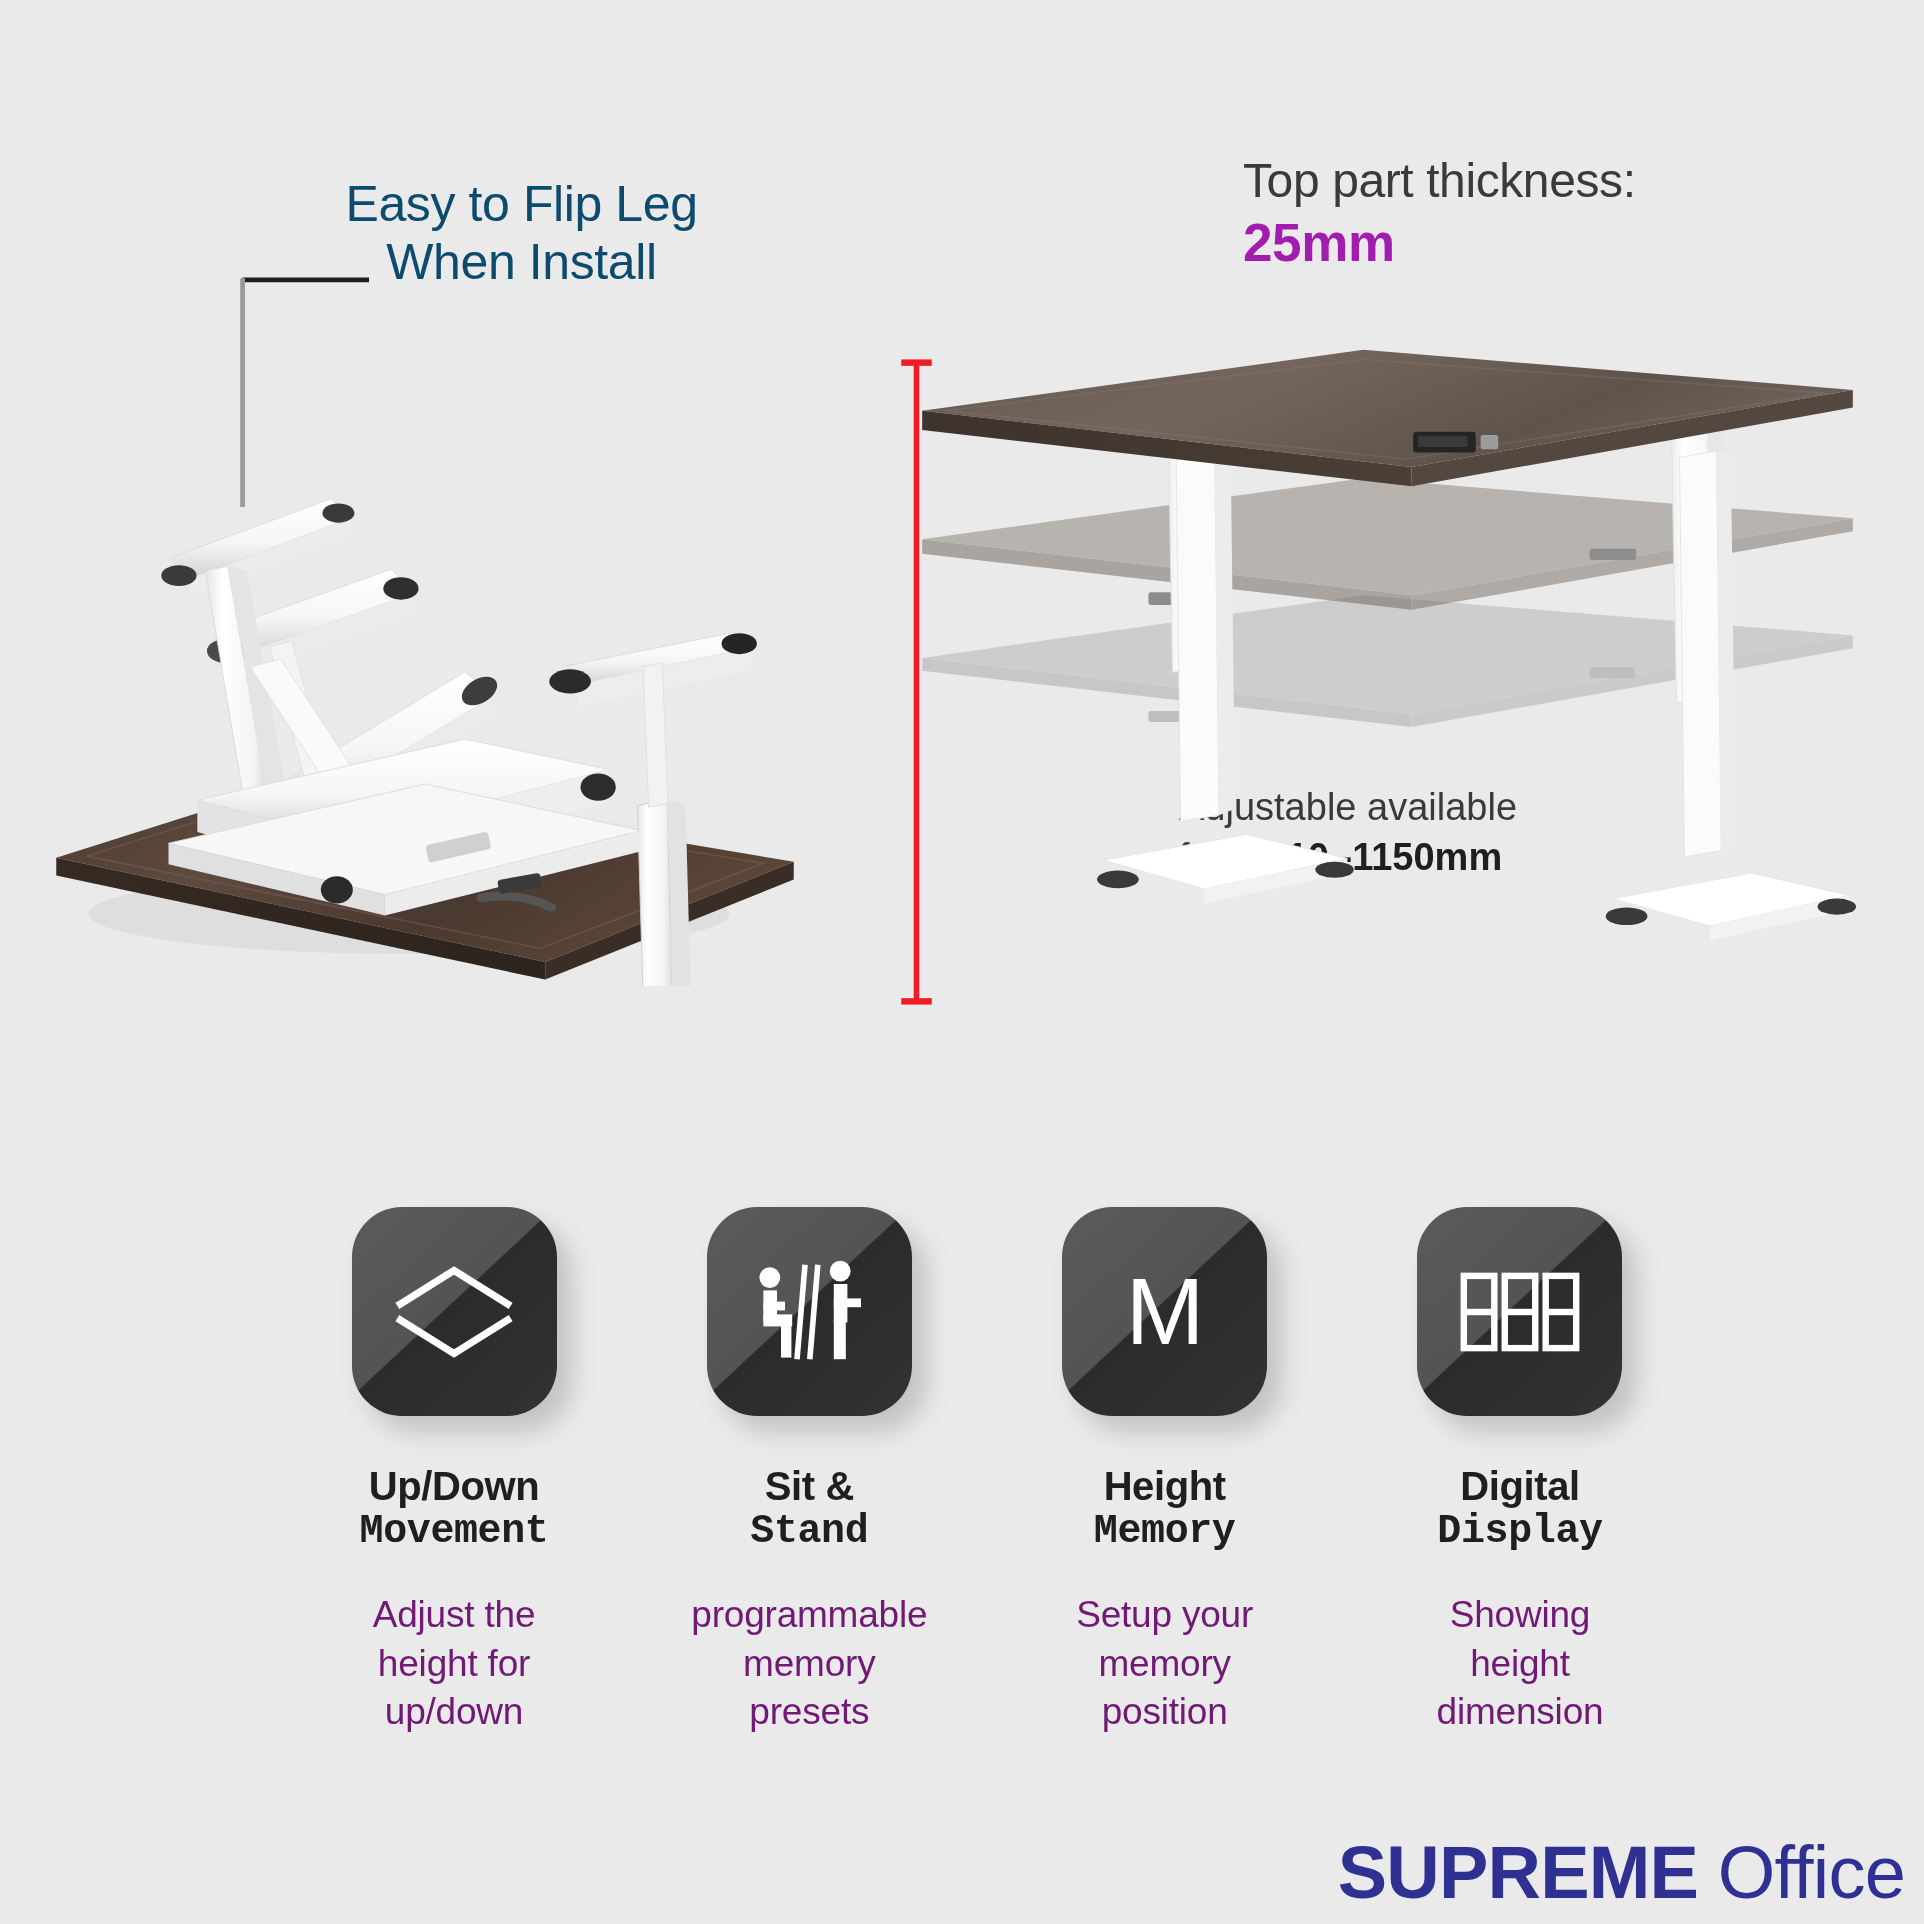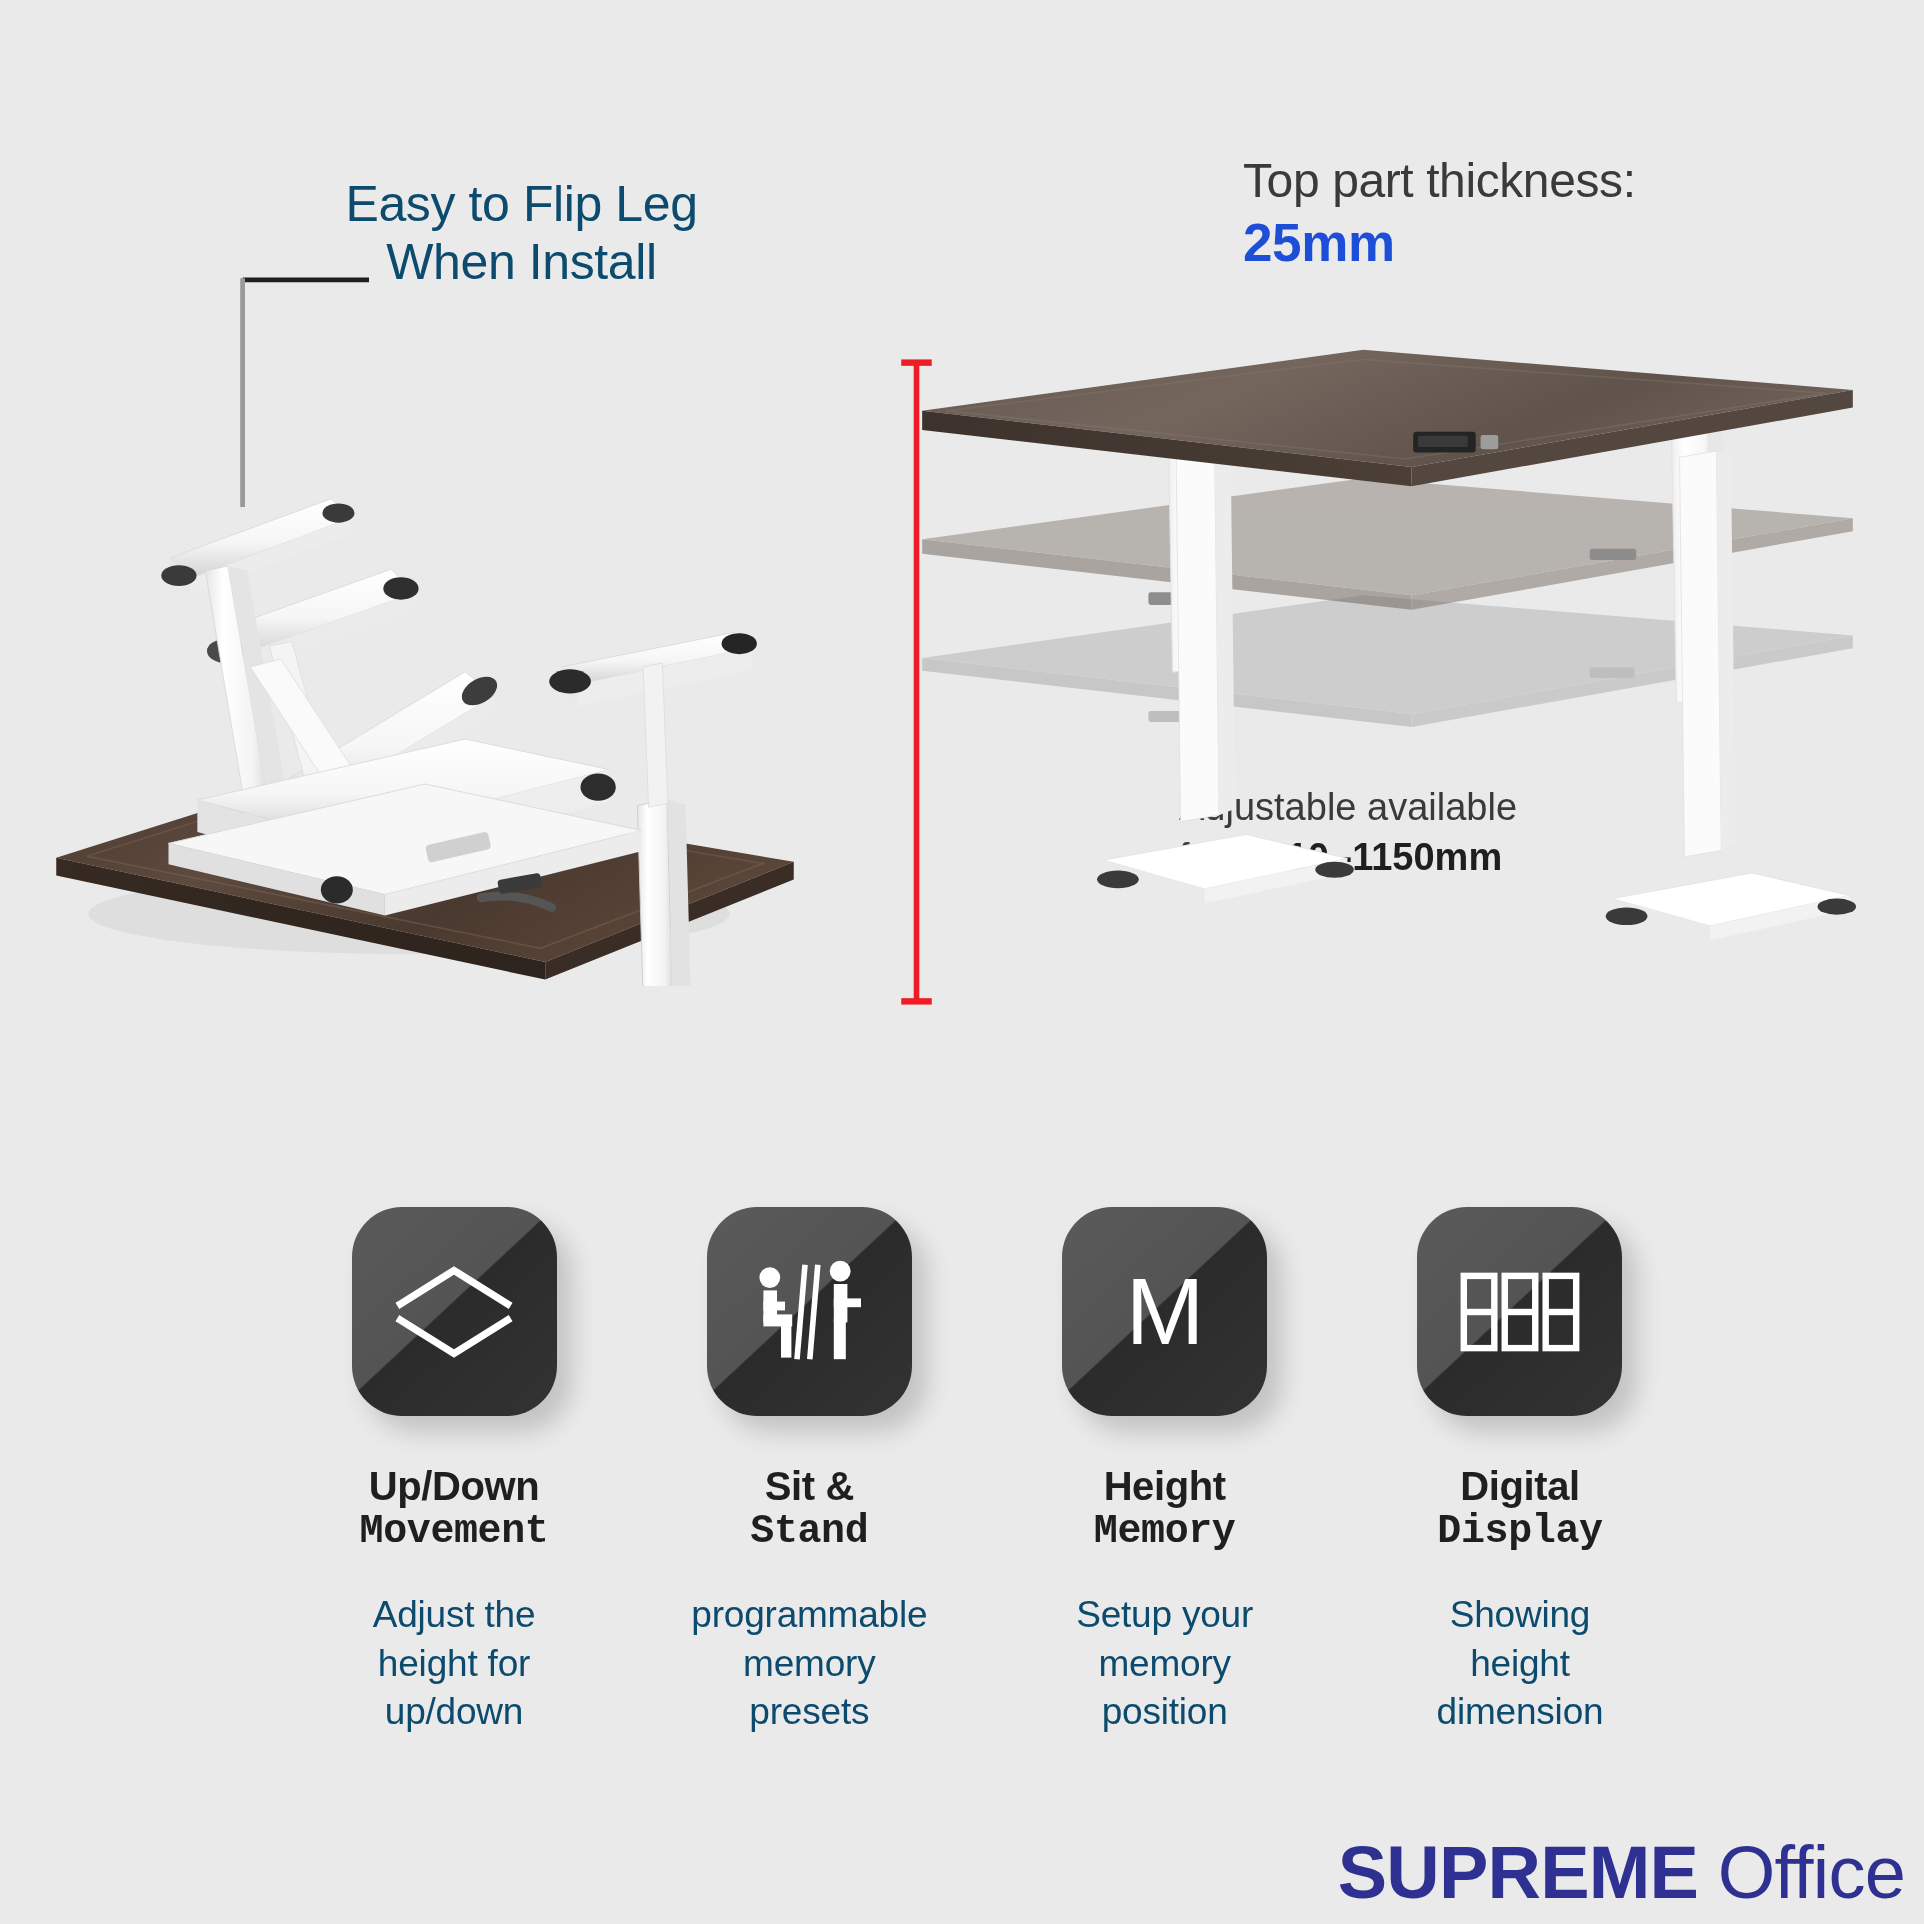--- a/index.html
+++ b/index.html
@@ -35,21 +35,21 @@
   
   #thickness-callout {
     position: absolute;
     left: 1203px; top: 152px;
     font-size: 48px;
     line-height: 1.22;
     color: #3a3a3a;
     letter-spacing: -0.4px;
     margin-left: 40px;
   }
-  #thickness-callout .value { display: block; font-weight: 700; color: #1d4ed8; font-size: 53px; }
+  #thickness-callout .value { display: block; font-weight: 700; color: #a21caf; font-size: 53px; }
 
   
   #range-callout {
     position: absolute;
     left: 1179px; top: 782px;
     font-size: 38px;
     line-height: 1.32;
     color: #3a3a3a;
   }
   #range-callout .r2 { display: block; }
@@ -79,21 +79,21 @@
     position: relative;
   }
   .feature-icon svg { position: absolute; left: 50%; top: 50%; transform: translate(-50%,-50%); }
   .feature-title {
     font-size: 40px; font-weight: 700; color: #1f1f1f;
     line-height: 1.16; letter-spacing: -0.4px;
     margin-bottom: 35px;
   }
   .feature-title .t2 { display: block; font-family: Liberation Mono, monospace; }
   .feature-desc {
-    font-size: 37px; font-weight: 400; color: #0c4a6e;
+    font-size: 37px; font-weight: 400; color: #701a75;
     line-height: 1.32; letter-spacing: -0.2px;
   }
   .feature-desc span { display: block; }
 
   
   #logo {
     position: absolute;
     right: 20px; bottom: 9.6px;
     font-size: 74px;
     color: #2e3191;

